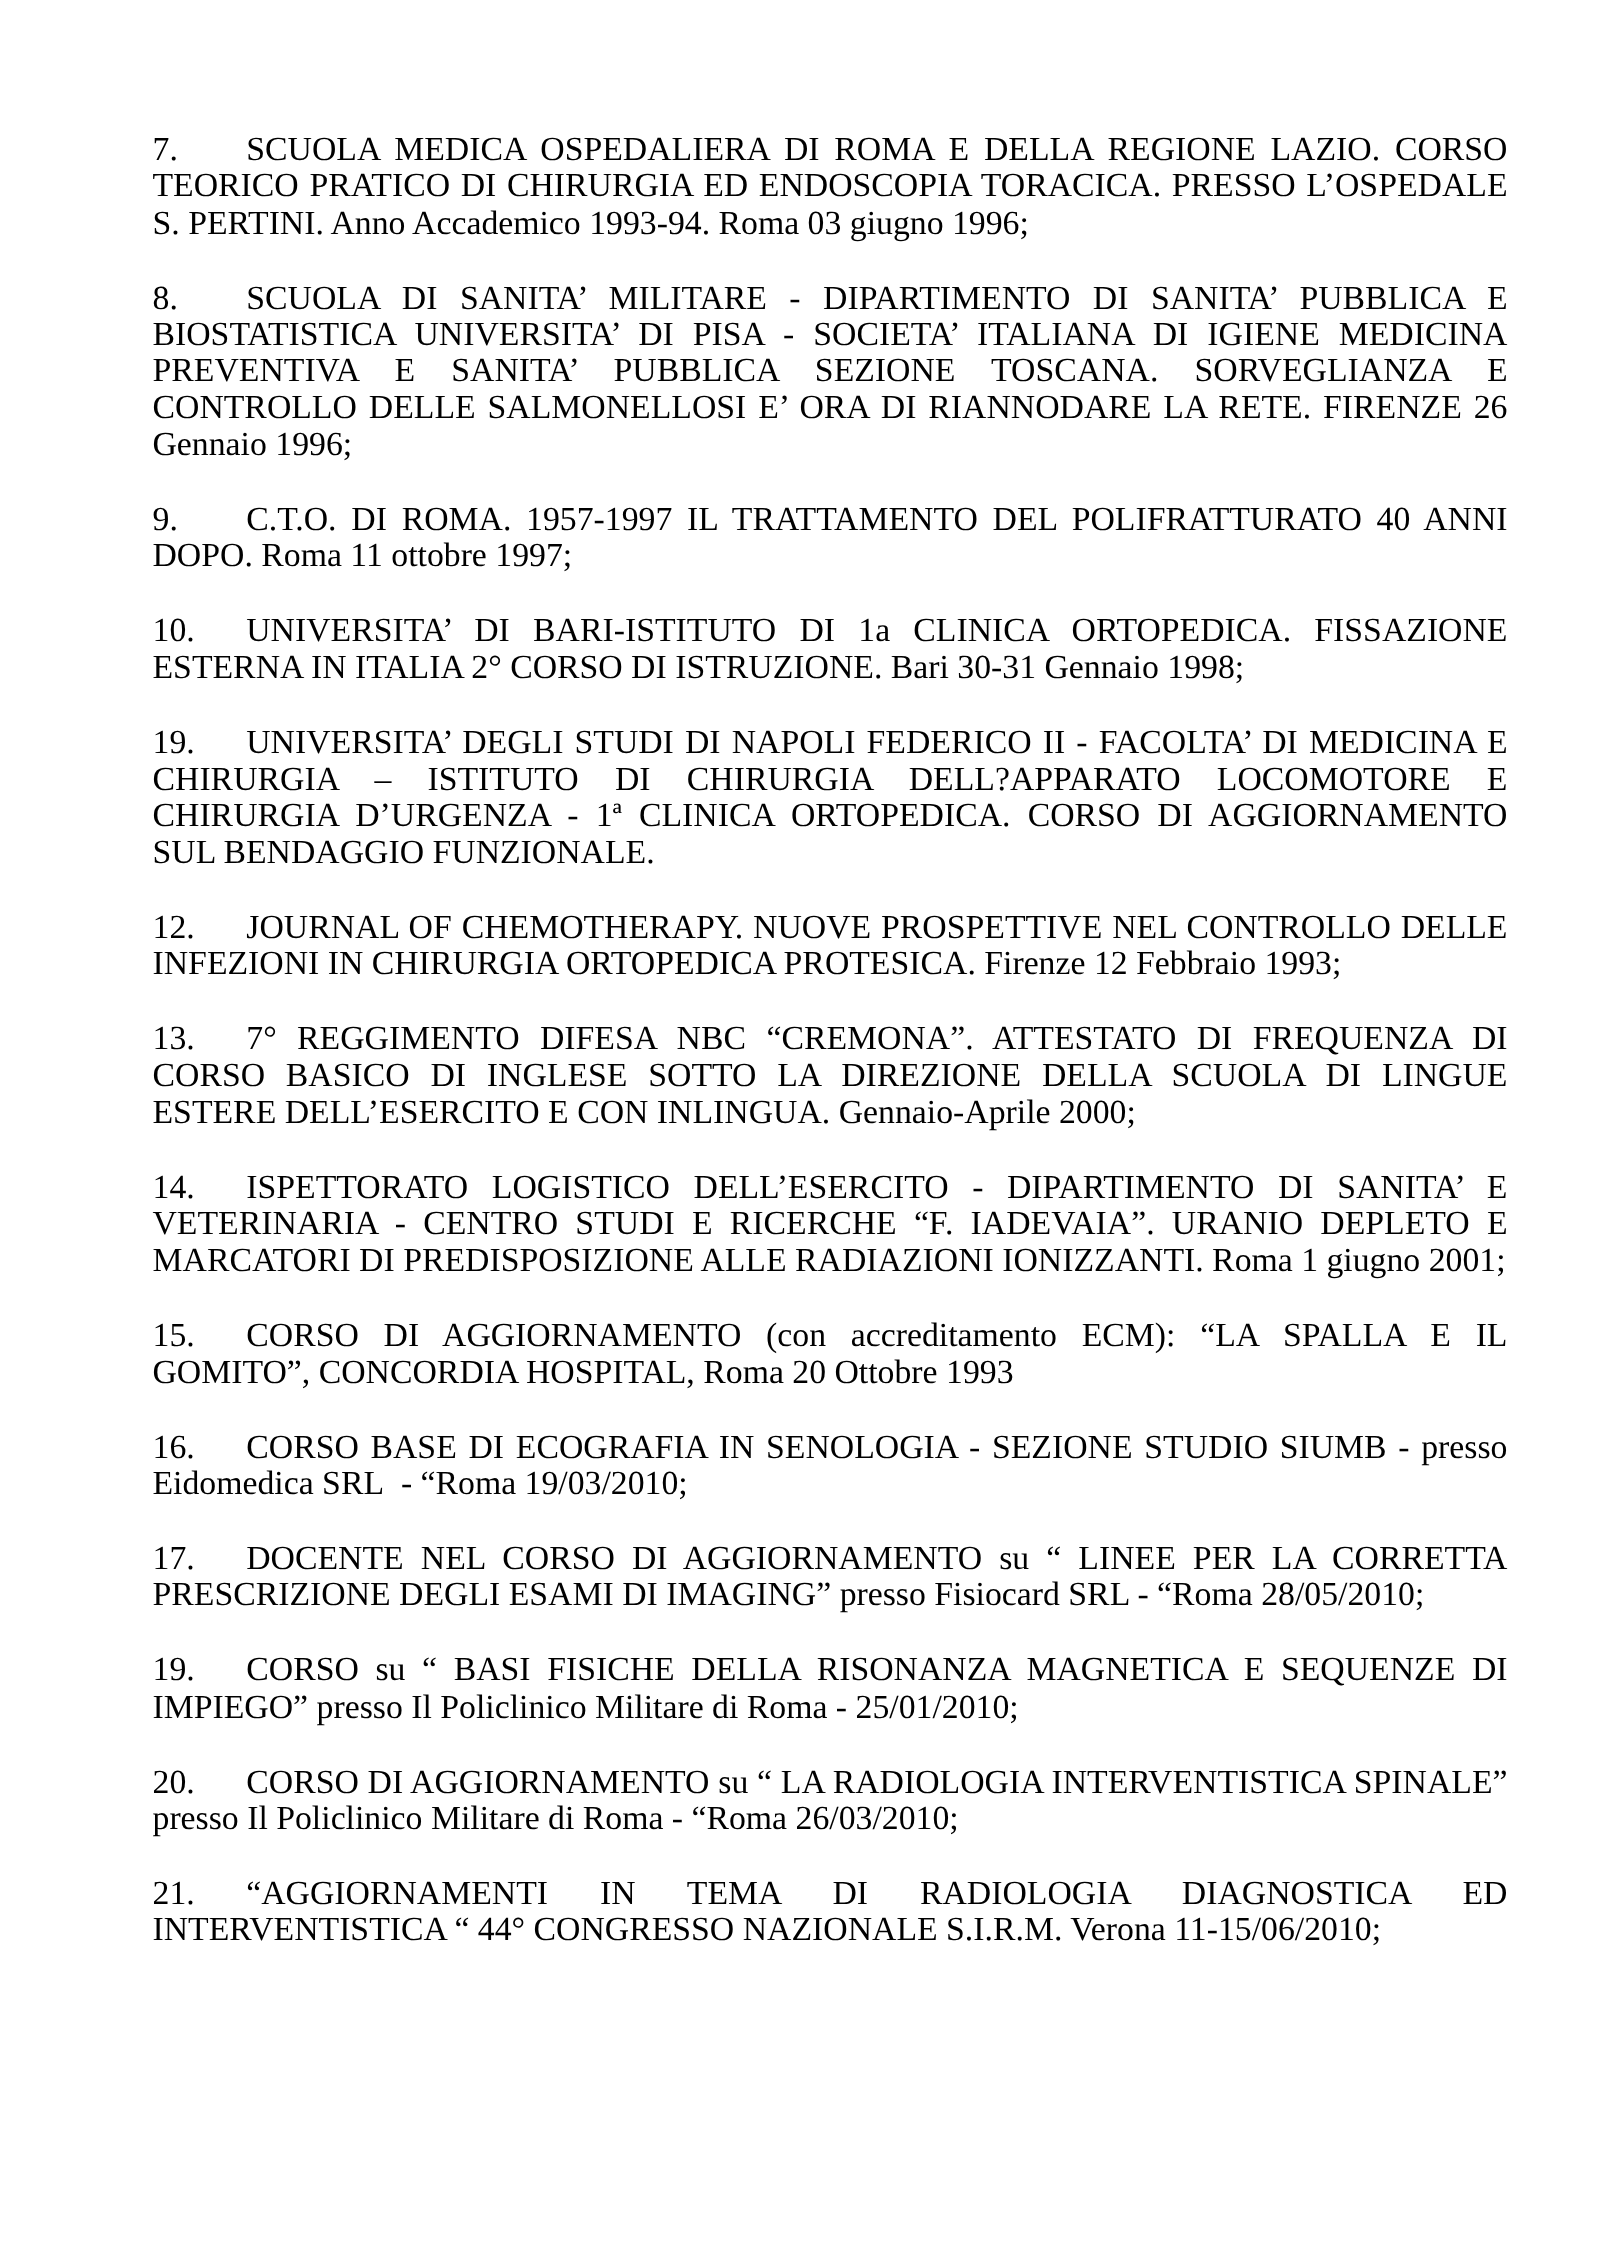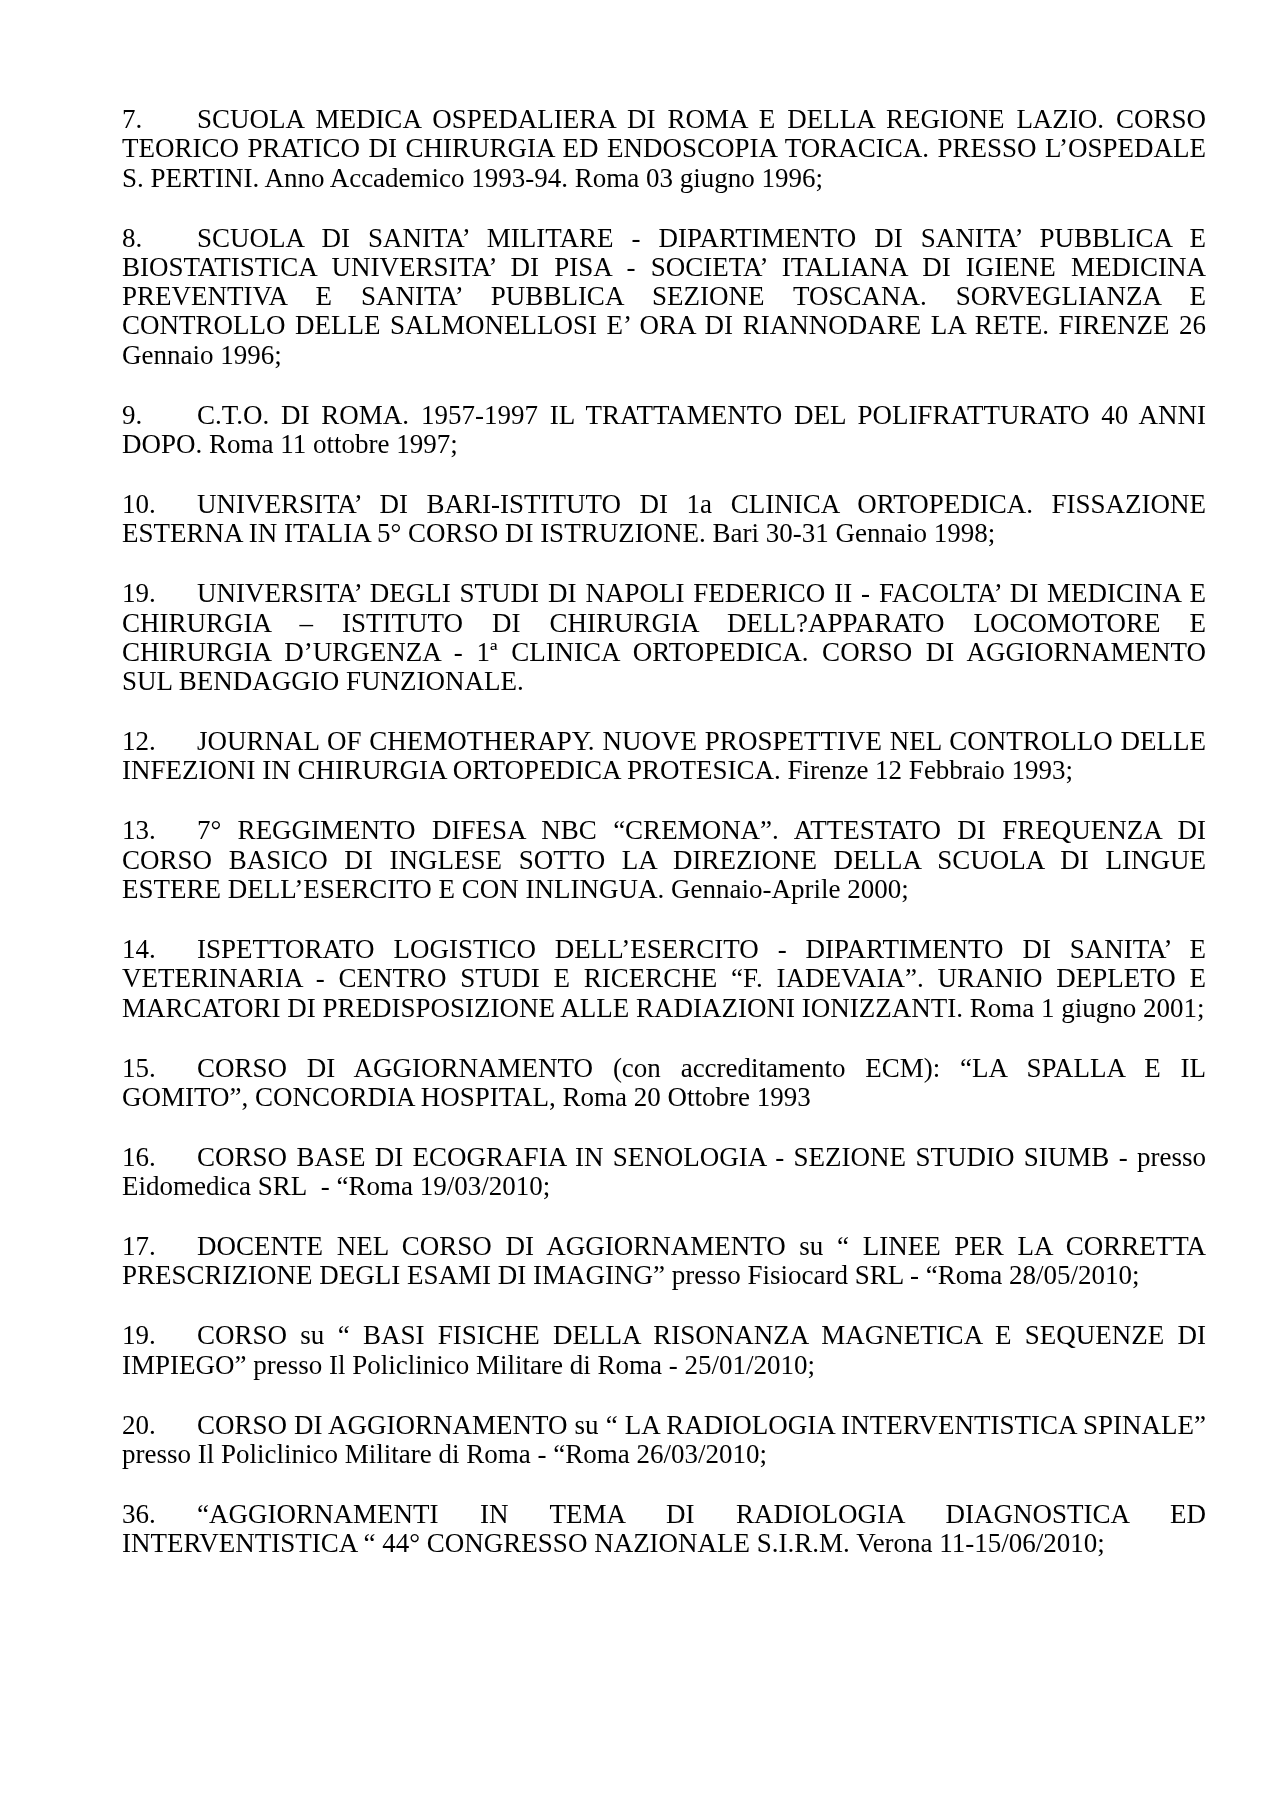--- a/index.html
+++ b/index.html
@@ -41,36 +41,36 @@
 <body>
 
 <div class="page">
   <div>
   <p class="item"><span class="num">7.</span><span>SCUOLA MEDICA OSPEDALIERA DI ROMA E DELLA REGIONE LAZIO. CORSO TEORICO PRATICO DI CHIRURGIA ED ENDOSCOPIA TORACICA. PRESSO L’OSPEDALE S. PERTINI. Anno Accademico 1993-94. Roma 03 giugno 1996;</span></p>
 
   <p class="item"><span class="num">8.</span><span>SCUOLA DI SANITA’ MILITARE - DIPARTIMENTO DI SANITA’ PUBBLICA E BIOSTATISTICA UNIVERSITA’ DI PISA - SOCIETA’ ITALIANA DI IGIENE MEDICINA PREVENTIVA E SANITA’ PUBBLICA SEZIONE TOSCANA. SORVEGLIANZA E CONTROLLO DELLE SALMONELLOSI E’ ORA DI RIANNODARE LA RETE. FIRENZE 26 Gennaio 1996;</span></p>
 
   <p class="item"><span class="num">9.</span><span>C.T.O. DI ROMA. 1957-1997 IL TRATTAMENTO DEL POLIFRATTURATO 40 ANNI DOPO. Roma 11 ottobre 1997;</span></p>
 
-  <p class="item"><span class="num">10.</span><span>UNIVERSITA’ DI BARI-ISTITUTO DI 1a CLINICA ORTOPEDICA. FISSAZIONE ESTERNA IN ITALIA 5° CORSO DI ISTRUZIONE. Bari 30-31 Gennaio 1998;</span></p>
+  <p class="item"><span class="num">10.</span><span>UNIVERSITA’ DI BARI-ISTITUTO DI 1a CLINICA ORTOPEDICA. FISSAZIONE ESTERNA IN ITALIA 2° CORSO DI ISTRUZIONE. Bari 30-31 Gennaio 1998;</span></p>
 
   <p class="item"><span class="num">19.</span><span>UNIVERSITA’ DEGLI STUDI DI NAPOLI FEDERICO II - FACOLTA’ DI MEDICINA E CHIRURGIA – ISTITUTO DI CHIRURGIA DELL?APPARATO LOCOMOTORE E CHIRURGIA D’URGENZA - 1ª CLINICA ORTOPEDICA. CORSO DI AGGIORNAMENTO SUL BENDAGGIO FUNZIONALE.</span></p>
 
   <p class="item"><span class="num">12.</span><span>JOURNAL OF CHEMOTHERAPY. NUOVE PROSPETTIVE NEL CONTROLLO DELLE INFEZIONI IN CHIRURGIA ORTOPEDICA PROTESICA. Firenze 12 Febbraio 1993;</span></p>
 
   <p class="item"><span class="num">13.</span><span>7° REGGIMENTO DIFESA NBC “CREMONA”. ATTESTATO DI FREQUENZA DI CORSO BASICO DI INGLESE SOTTO LA DIREZIONE DELLA SCUOLA DI LINGUE ESTERE DELL’ESERCITO E CON INLINGUA. Gennaio-Aprile 2000;</span></p>
 
   <p class="item"><span class="num">14.</span><span>ISPETTORATO LOGISTICO DELL’ESERCITO - DIPARTIMENTO DI SANITA’ E VETERINARIA - CENTRO STUDI E RICERCHE “F. IADEVAIA”. URANIO DEPLETO E MARCATORI DI PREDISPOSIZIONE ALLE RADIAZIONI IONIZZANTI. Roma 1 giugno 2001;</span></p>
 
   <p class="item"><span class="num">15.</span><span>CORSO DI AGGIORNAMENTO (con accreditamento ECM): “LA SPALLA E IL GOMITO”, CONCORDIA HOSPITAL, Roma 20 Ottobre 1993</span></p>
 
   <p class="item"><span class="num">16.</span><span>CORSO BASE DI ECOGRAFIA IN SENOLOGIA - SEZIONE STUDIO SIUMB - presso Eidomedica SRL&nbsp; - “Roma 19/03/2010;</span></p>
 
   <p class="item"><span class="num">17.</span><span>DOCENTE NEL CORSO DI AGGIORNAMENTO su “ LINEE PER LA CORRETTA PRESCRIZIONE DEGLI ESAMI DI IMAGING” presso Fisiocard SRL - “Roma 28/05/2010;</span></p>
 
 
   <p class="item"><span class="num">19.</span><span>CORSO su “ BASI FISICHE DELLA RISONANZA MAGNETICA E SEQUENZE DI IMPIEGO” presso Il Policlinico Militare di Roma - 25/01/2010;</span></p>
 
   <p class="item"><span class="num">20.</span><span>CORSO DI AGGIORNAMENTO su “ LA RADIOLOGIA INTERVENTISTICA SPINALE” presso Il Policlinico Militare di Roma - “Roma 26/03/2010;</span></p>
 
-  <p class="item"><span class="num">36.</span><span>“AGGIORNAMENTI IN TEMA DI RADIOLOGIA DIAGNOSTICA ED INTERVENTISTICA “ 44° CONGRESSO NAZIONALE S.I.R.M. Verona 11-15/06/2010;</span></p>
+  <p class="item"><span class="num">21.</span><span>“AGGIORNAMENTI IN TEMA DI RADIOLOGIA DIAGNOSTICA ED INTERVENTISTICA “ 44° CONGRESSO NAZIONALE S.I.R.M. Verona 11-15/06/2010;</span></p>
 </div>
 </div>
 
 </body></html>

